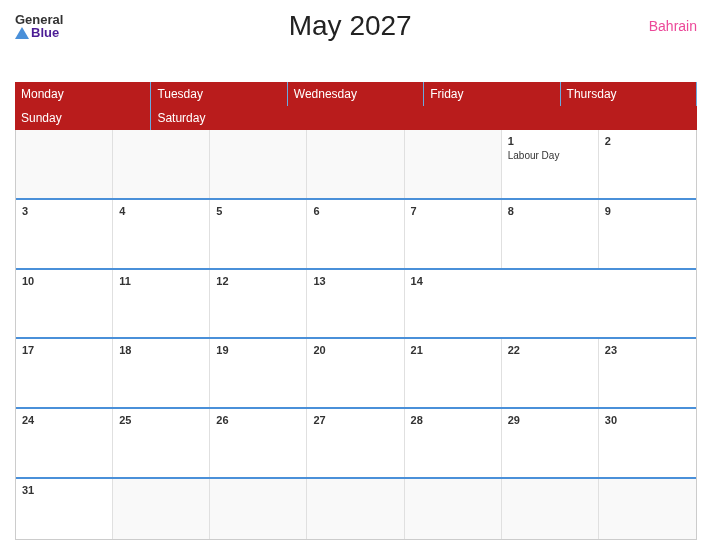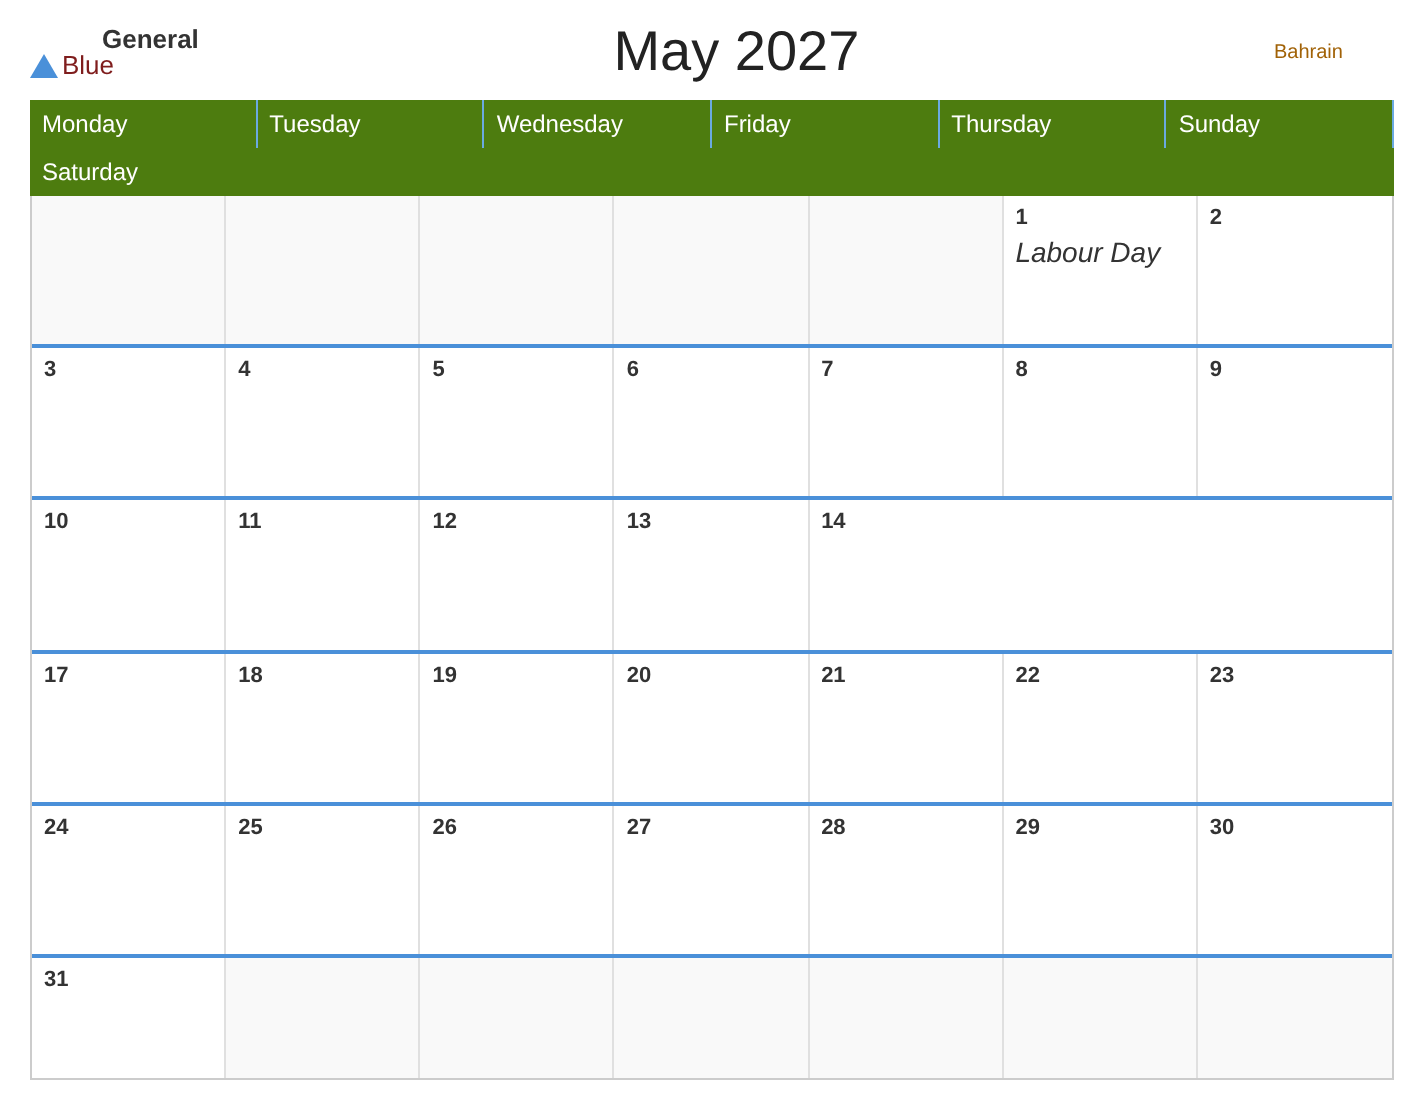--- a/index.html
+++ b/index.html
@@ -26,62 +26,62 @@
     }
     .logo {
       display: flex;
       flex-direction: column;
       line-height: 1;
     }
     .logo-general {
       font-size: 13px;
       font-weight: bold;
       color: #333;
-      margin-left: 36px;
     }
     .logo-blue {
       font-size: 13px;
-      font-weight: normal;
-      color: #7f1d1d;
+      font-weight: bold;
+      color: #4c1d95;
       display: flex;
       align-items: center;
     }
     .logo-triangle {
       width: 0;
       height: 0;
       border-left: 7px solid transparent;
       border-right: 7px solid transparent;
       border-bottom: 12px solid #4a90d9;
       margin-right: 2px;
       display: inline-block;
     }
     .title {
       font-size: 28px;
       font-weight: normal;
       color: #222;
       text-align: center;
       flex: 1;
     }
     .country {
-      font-size: 10px;
-      color: #a16207;
+      font-size: 14px;
+      color: #ec4899;
       min-width: 60px;
-      text-align: left;
+      text-align: right;
     }
     
     .calendar {
       flex: 1;
       display: flex;
       flex-direction: column;
     }
     .cal-header {
       display: grid;
-      grid-template-columns: repeat(6, 1fr);
-      background: #4d7c0f;
+      grid-template-columns: repeat(5, 1fr);
+      background: #b91c1c;
       color: #fff;
+      margin-top: 32px;
     }
     .cal-header-cell {
       padding: 5px 6px;
       font-size: 12px;
       font-weight: normal;
       border-right: 1px solid #6aaae0;
     }
     .cal-header-cell:last-child { border-right: none; }
     .cal-body {
       flex: 1;
@@ -111,24 +111,23 @@
     }
     .cal-cell:last-child { border-right: none; }
     .cal-cell.empty { background: #f9f9f9; }
     .day-num {
       font-size: 11px;
       font-weight: bold;
       display: block;
       margin-bottom: 2px;
     }
     .day-event {
-      font-size: 14px;
+      font-size: 10px;
       color: #333;
       line-height: 1.3;
-      font-style: italic;
     }
     
     .cal-row.last-row {
       flex: 0 0 60px;
     }
   </style>
 </head>
 <body>
 
 <div class="page">

